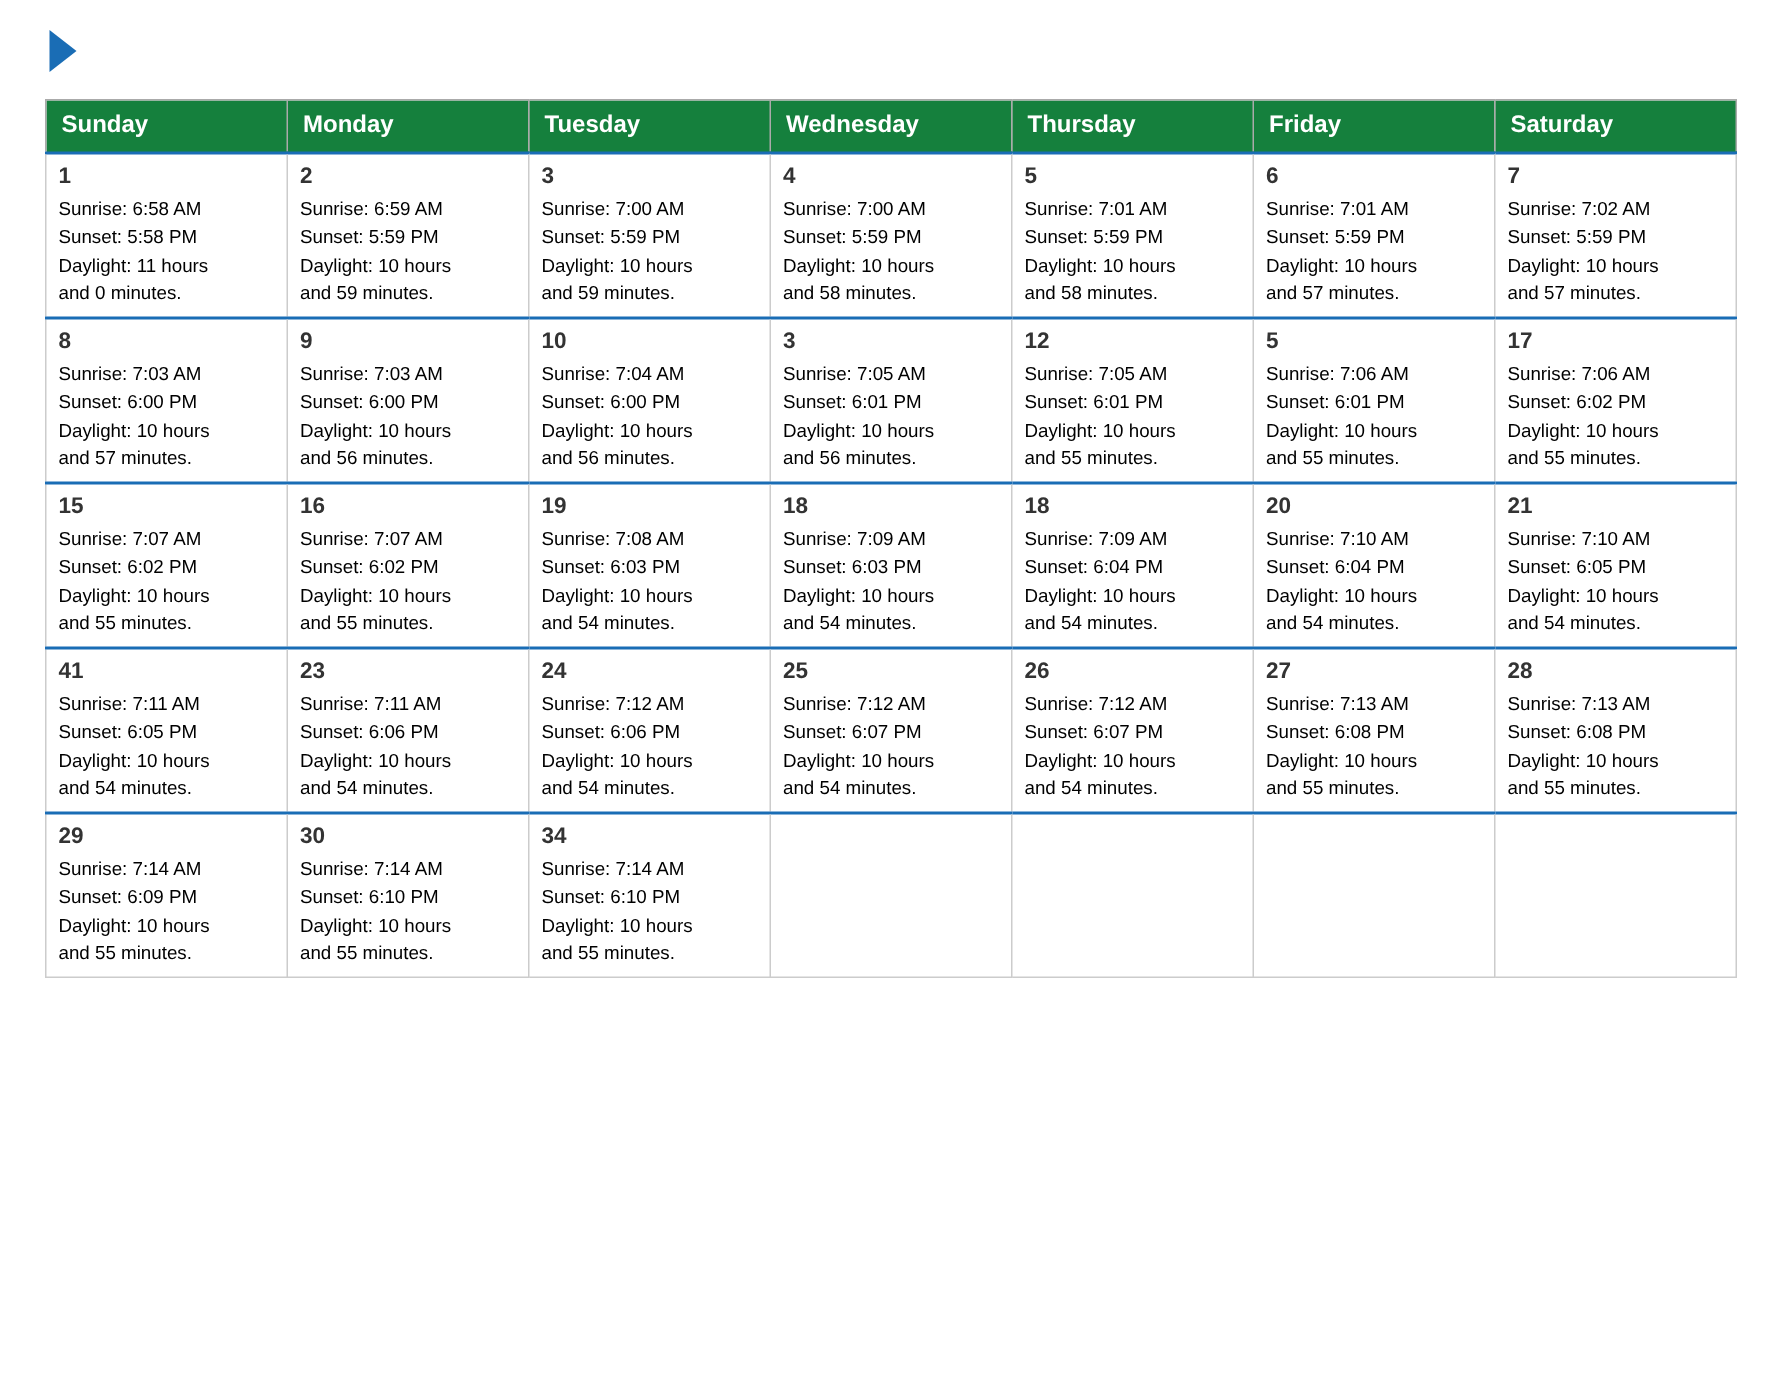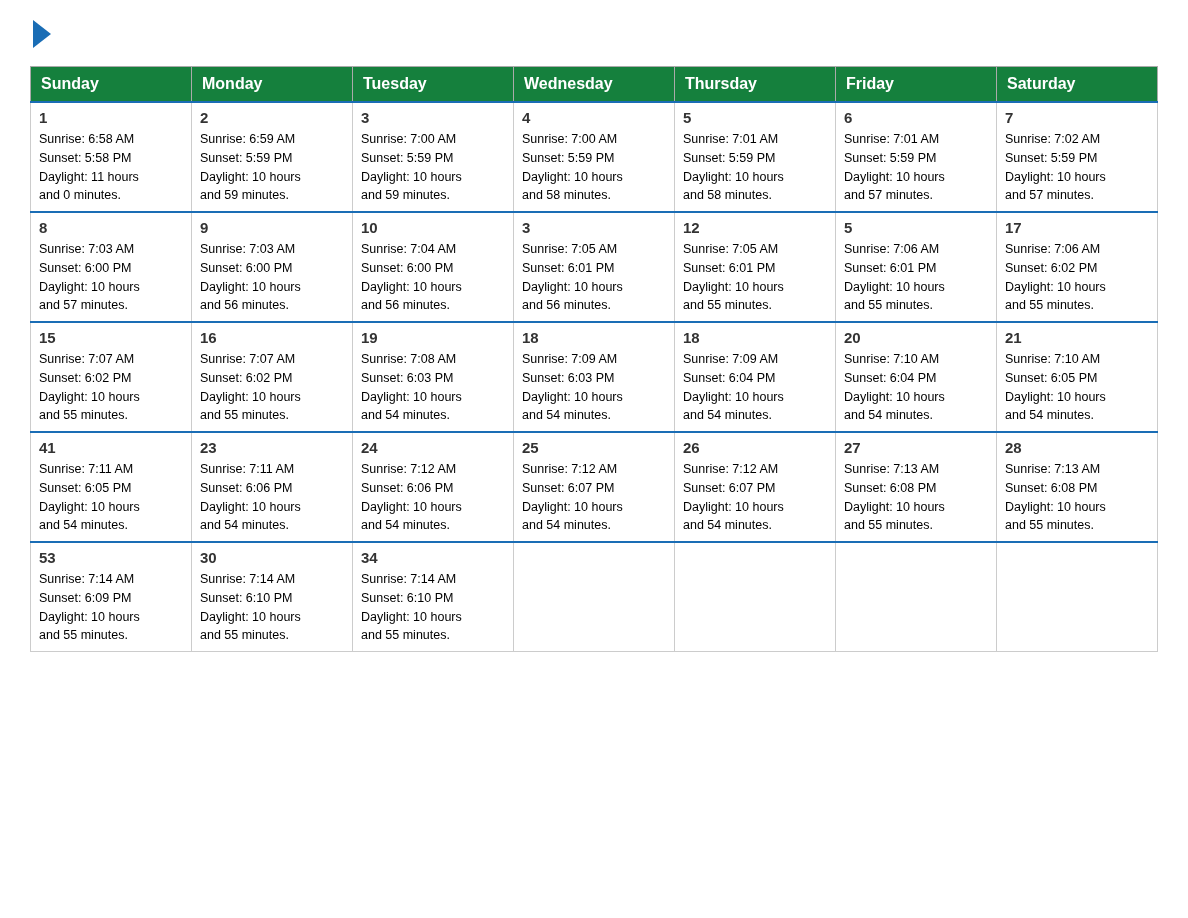--- a/index.html
+++ b/index.html
@@ -385,21 +385,21 @@
         <div class="day-info">
           Sunrise: 7:13 AM<br>
           Sunset: 6:08 PM<br>
           Daylight: 10 hours<br>
           and 55 minutes.
         </div>
         </td>
       </tr>
       <tr class="week-row">
         <td>
-          <span class="day-number">53</span>
+          <span class="day-number">29</span>
         <div class="day-info">
           Sunrise: 7:14 AM<br>
           Sunset: 6:09 PM<br>
           Daylight: 10 hours<br>
           and 55 minutes.
         </div>
         </td>
         <td>
           <span class="day-number">30</span>
         <div class="day-info">

